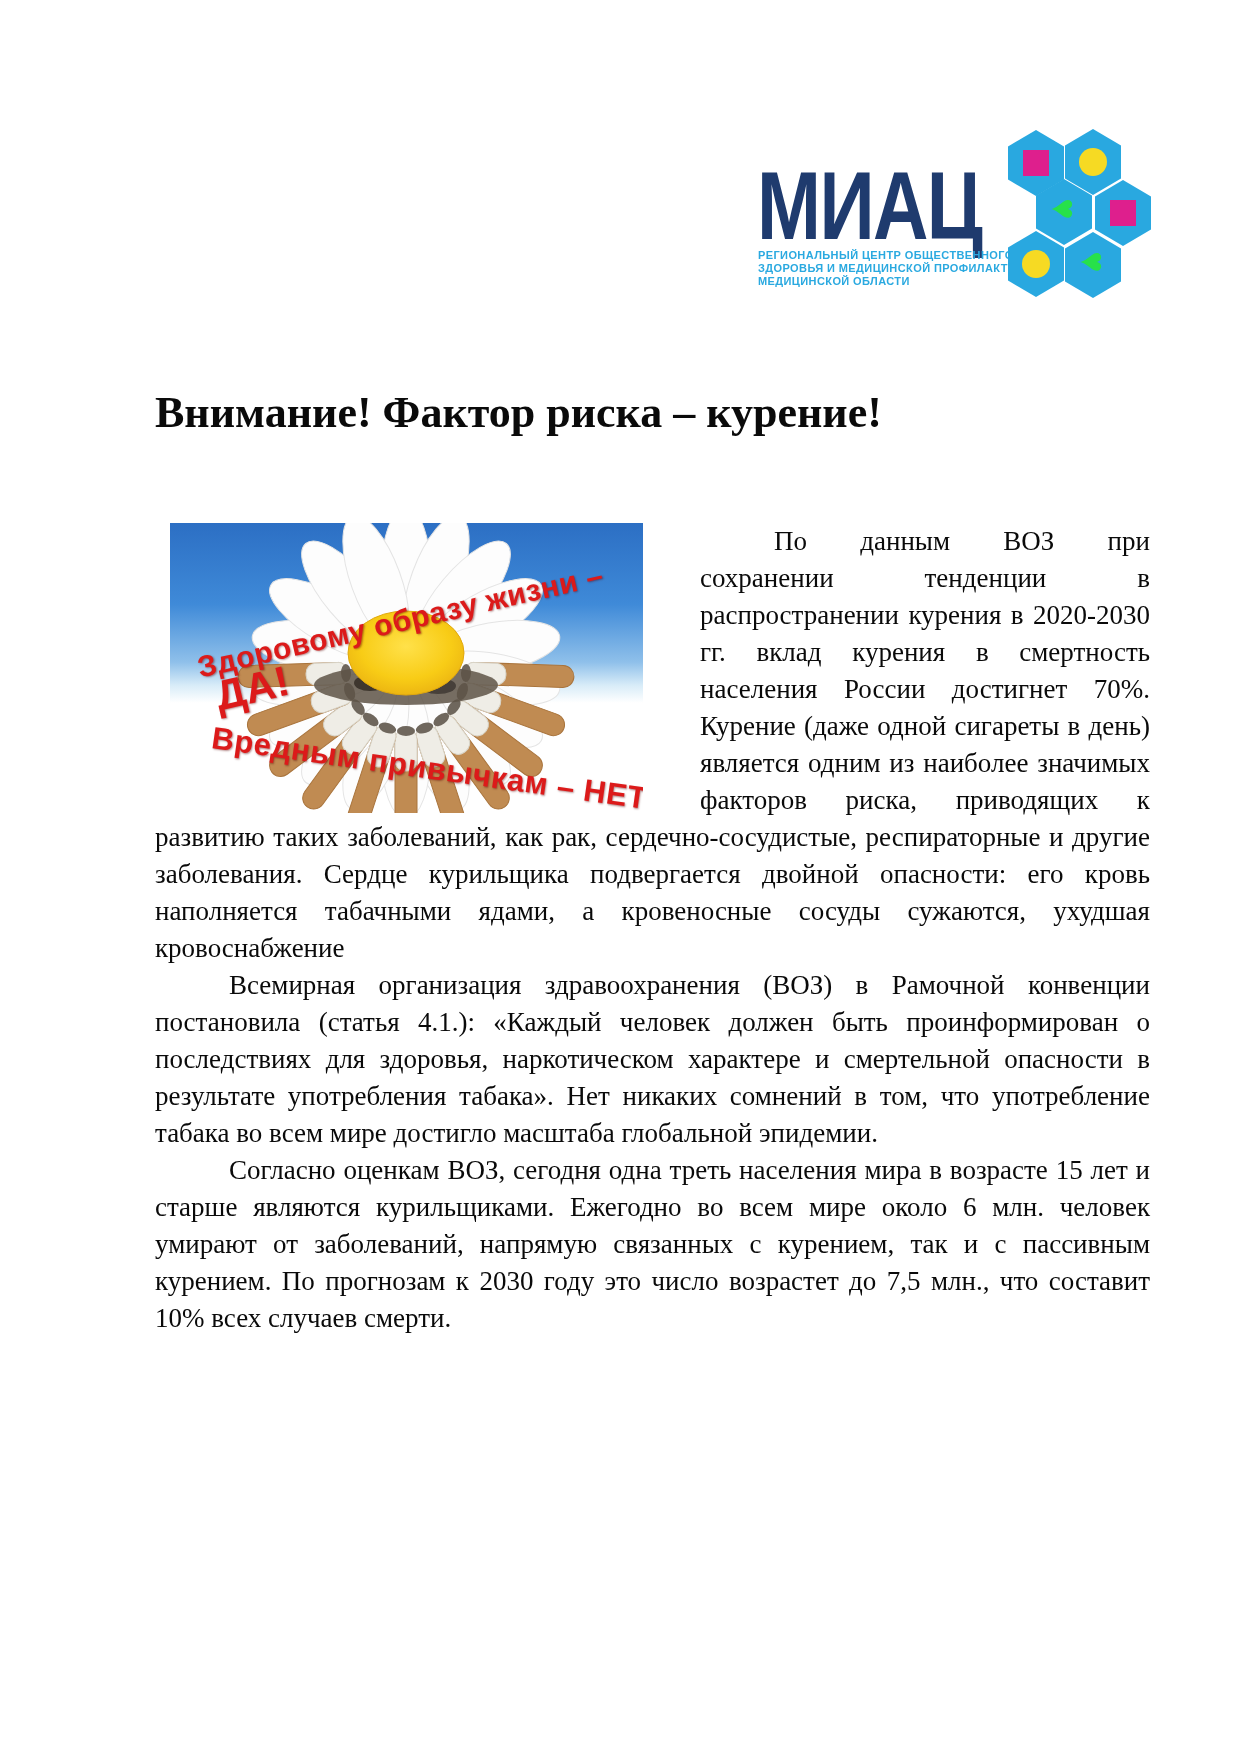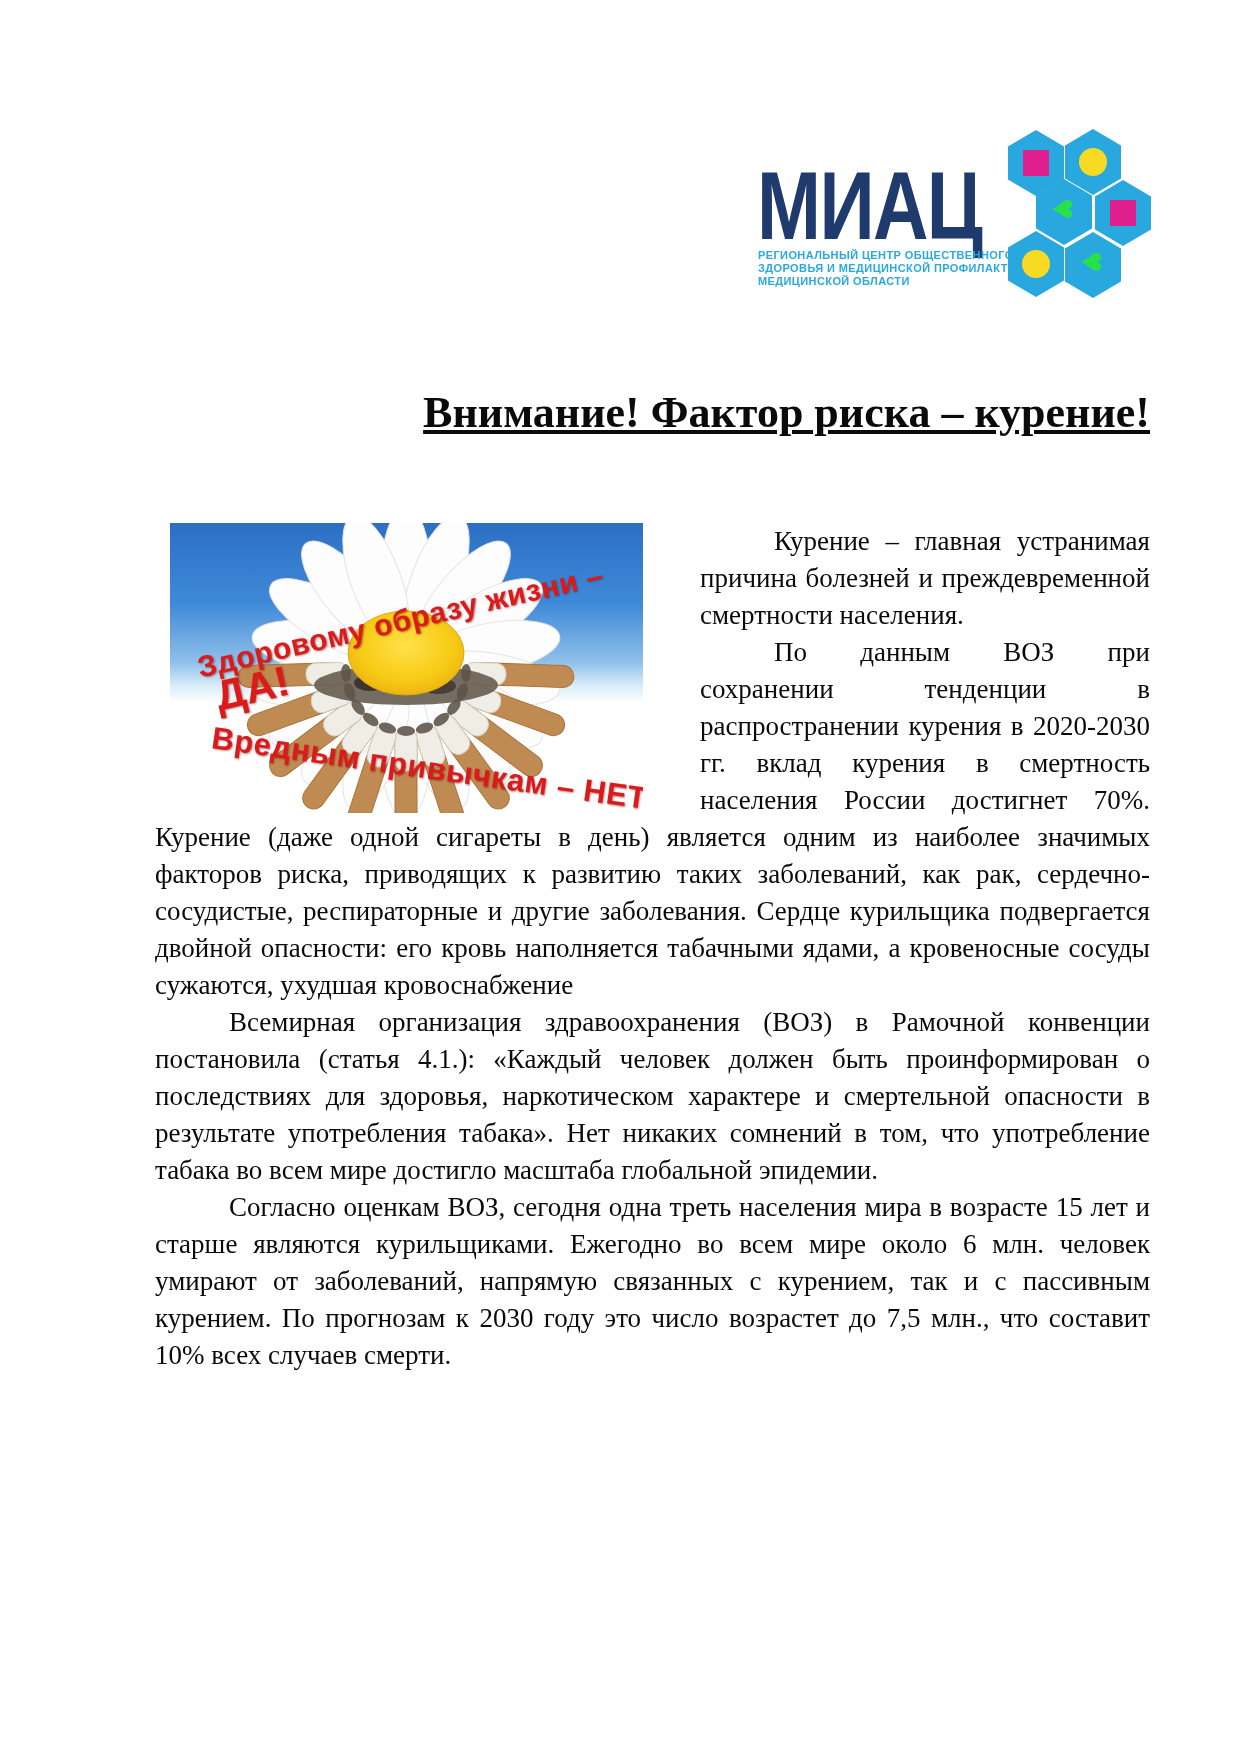--- a/index.html
+++ b/index.html
@@ -40,24 +40,23 @@
     font-size:36px;line-height:36px;color:#27e14a;
     display:block;transform:rotate(90deg);
   }
   .hex1{left:5px;top:4px;}  .hex2{left:62px;top:3px;}
   .hex3{left:33px;top:53px;} .hex4{left:92px;top:54px;}
   .hex5{left:5px;top:105px;} .hex6{left:62px;top:106px;}
 
   
   .doc-title{
     margin:388px 91px 0 155px;
-    text-align:right;
+    text-align:left;
     font-size:44px;line-height:50px;
     white-space:nowrap;
-    text-decoration:underline;
   }
 
   
   .content{
     margin:85px 91px 0 155px;
     font-size:27px;line-height:37px;
     text-align:justify;
   }
   .content p{margin:0;text-indent:74px;}
 
@@ -179,17 +178,16 @@
       <ellipse cx="268" cy="163" rx="18" ry="8" fill="#47403a"></ellipse>
 
       <ellipse cx="236" cy="130" rx="58" ry="42" fill="url(#core)" stroke="#e2a90c" stroke-width="1"></ellipse>
     </svg>
 
     <div class="slogan slogan-1">Здоровому образу жизни –</div>
     <div class="slogan slogan-2">ДА!</div>
     <div class="slogan slogan-3">Вредным привычкам – НЕТ!</div>
   </div>
 
-  <p>Курение – главная устранимая причина болезней и преждевременной смертности населения.</p>
   <p>По данным ВОЗ при сохранении тенденции в распространении курения в 2020-2030 гг. вклад курения в смертность населения России достигнет 70%. Курение (даже одной сигареты в день) является одним из наиболее значимых факторов риска, приводящих к развитию таких заболеваний, как рак, сердечно-сосудистые, респираторные и другие заболевания. Сердце курильщика подвергается двойной опасности: его кровь наполняется табачными ядами, а кровеносные сосуды сужаются, ухудшая кровоснабжение</p>
   <p>Всемирная организация здравоохранения (ВОЗ) в Рамочной конвенции постановила (статья 4.1.): «Каждый человек должен быть проинформирован о последствиях для здоровья, наркотическом характере и смертельной опасности в результате употребления табака». Нет никаких сомнений в том, что употребление табака во всем мире достигло масштаба глобальной эпидемии.</p>
   <p>Согласно оценкам ВОЗ, сегодня одна треть населения мира в возрасте 15 лет и старше являются курильщиками. Ежегодно во всем мире около 6 млн. человек умирают от заболеваний, напрямую связанных с курением, так и с пассивным курением. По прогнозам к 2030 году это число возрастет до 7,5 млн., что составит 10% всех случаев смерти.</p>
 </div>
 
 </body></html>

